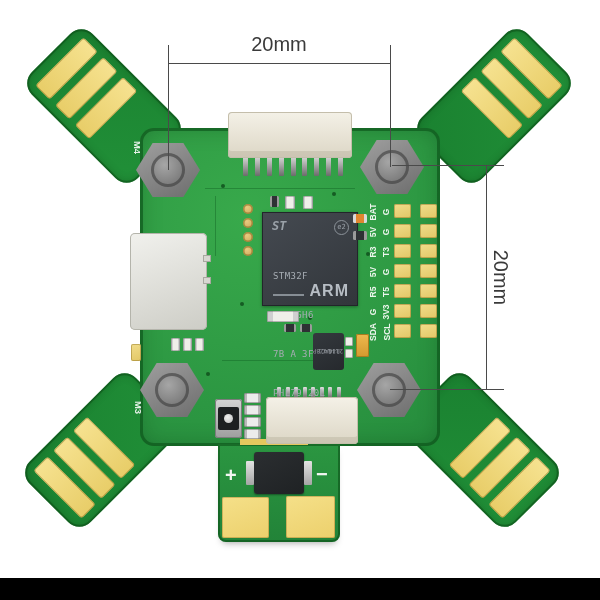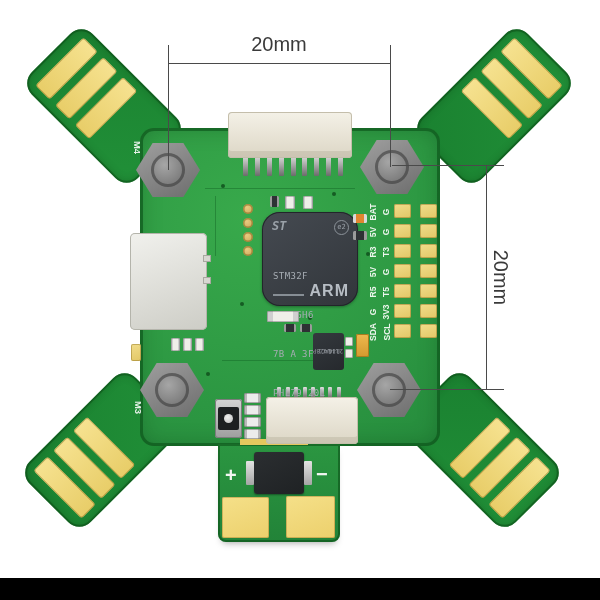--- a/index.html
+++ b/index.html
@@ -48,21 +48,21 @@
   .pin{background:linear-gradient(180deg,#e0e0e0 0%,#9a9a9a 60%,#6b6b6b 100%);border-radius:1px;}
 
   
   .shield{position:absolute;left:130px;top:233px;width:77px;height:97px;border-radius:5px;z-index:4;
           background:linear-gradient(160deg,#f1f1ed,#cdcdc6);
           box-shadow:inset 0 0 0 1px #b4b4ab;}
   .shield .tab{position:absolute;right:-4px;width:8px;height:7px;background:#d7d7d1;
           box-shadow:inset 0 0 0 1px #a8a8a0;}
 
   
-  .mcu{position:absolute;left:262px;top:212px;width:96px;height:94px;border-radius:18px;z-index:4;
+  .mcu{position:absolute;left:262px;top:212px;width:96px;height:94px;border-radius:0;z-index:4;
        background:linear-gradient(145deg,#454a51,#32363b);
        box-shadow:inset 0 0 0 1px #22252a, 0 1px 3px rgba(0,0,0,.35);
        color:#a7adb4;font-family:"DejaVu Sans Mono",monospace;}
   .mcu-vendor{position:absolute;left:10px;top:7px;font-style:italic;font-weight:bold;
        font-size:12px;color:#9ba2a9;}
   .mcu-e2{position:absolute;right:9px;top:8px;width:13px;height:13px;border:1px solid #8c939a;
        border-radius:50%;font-size:7px;line-height:13px;text-align:center;color:#9ba2a9;}
   .mcu-lines{position:absolute;left:11px;top:32px;font-size:9px;line-height:13px;
        letter-spacing:.4px;white-space:pre;}
   .mcu-foot{position:absolute;left:11px;right:9px;bottom:6px;display:flex;align-items:flex-end;}

